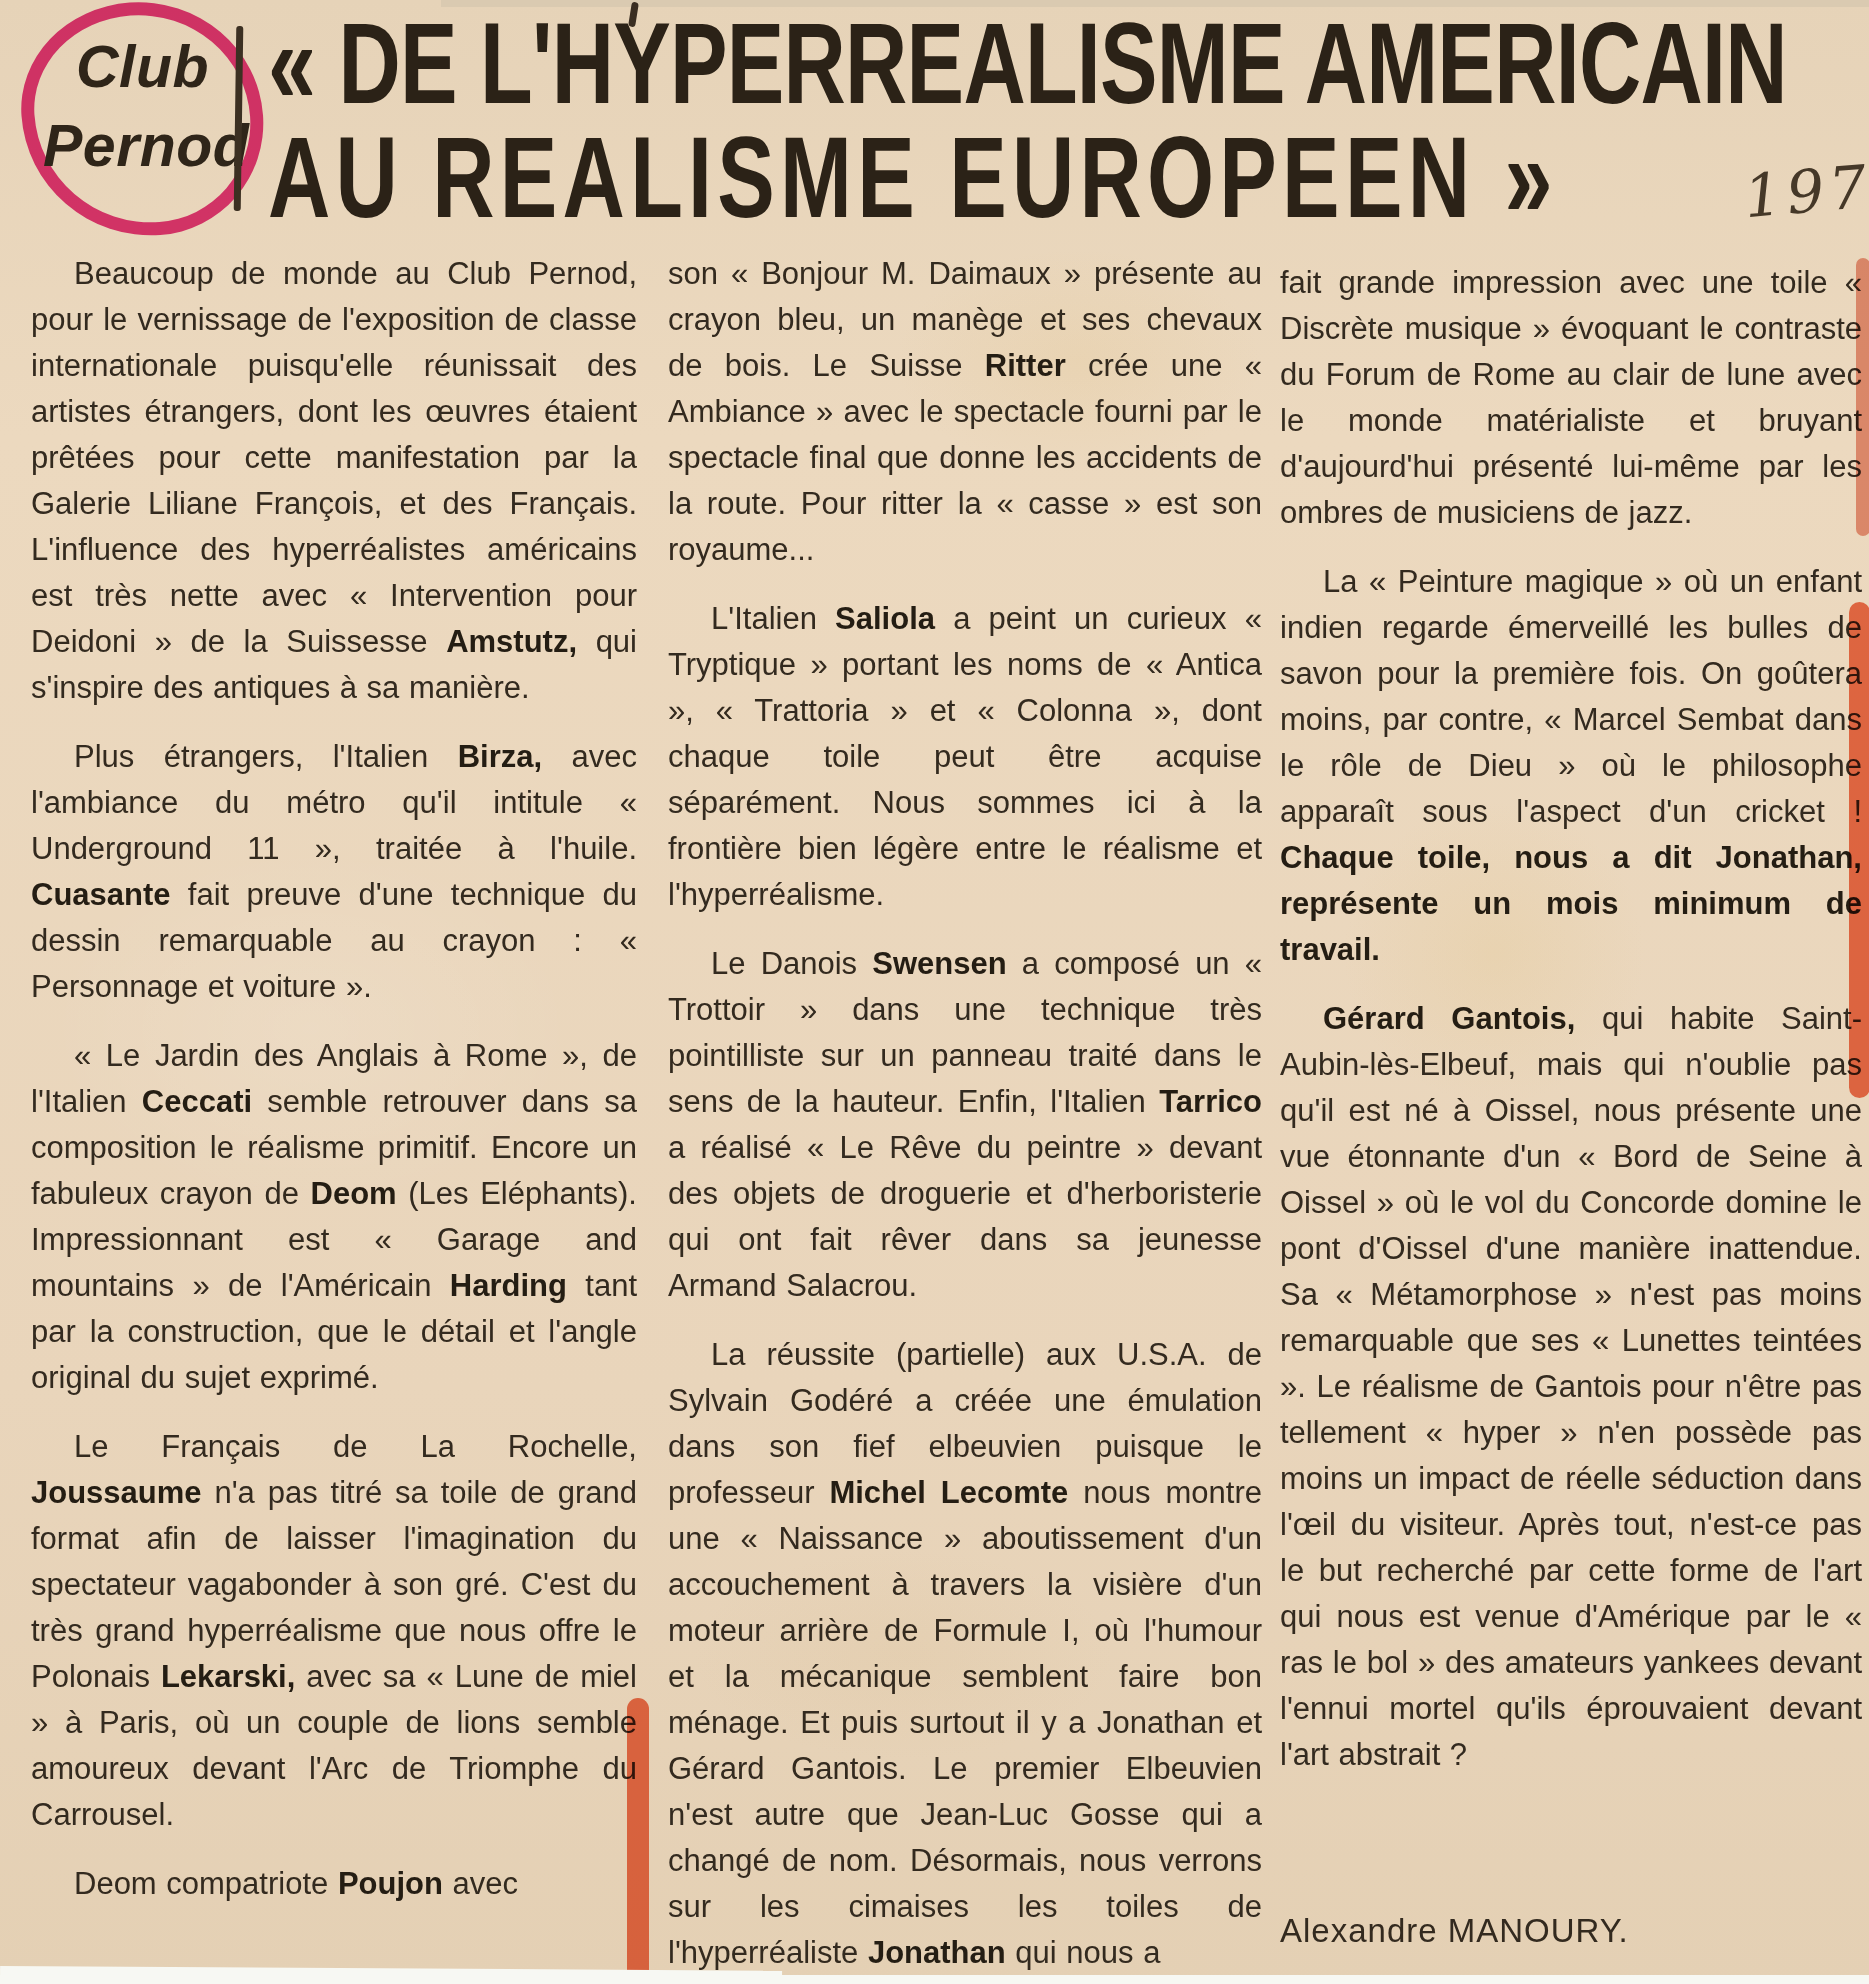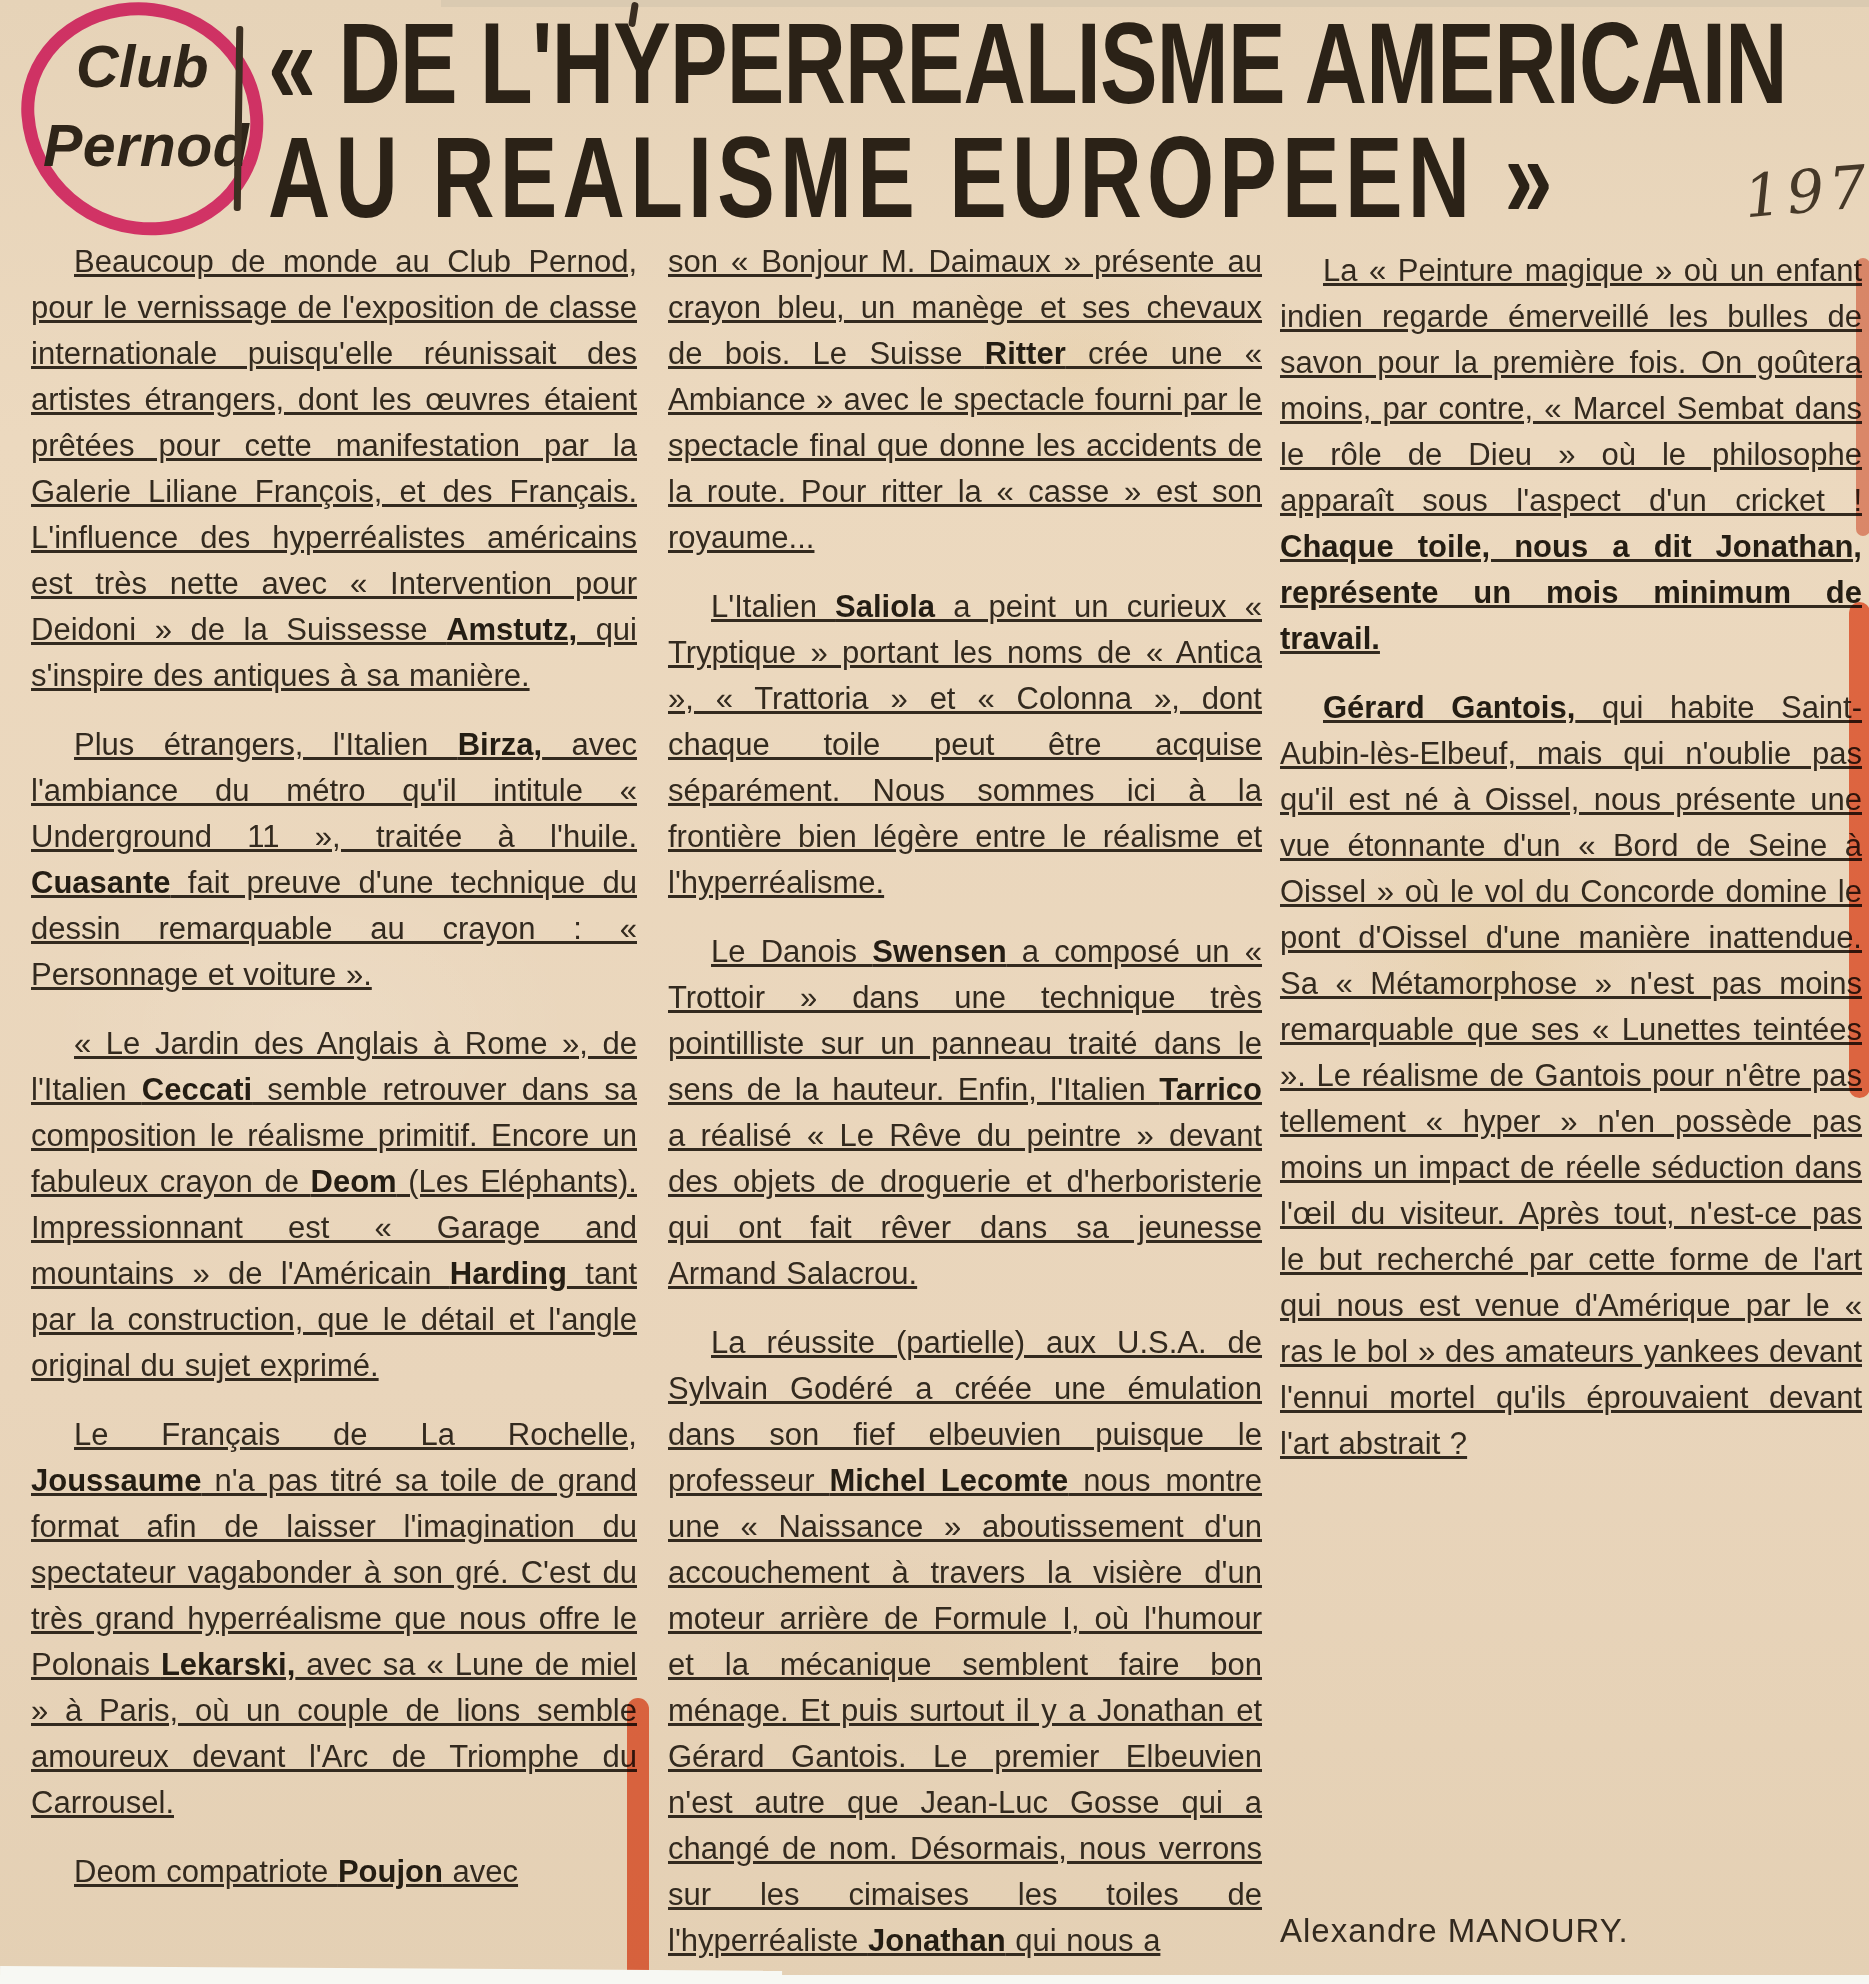--- a/index.html
+++ b/index.html
@@ -82,21 +82,21 @@
     position: absolute; top: 235px; height: 1745px; overflow: hidden;
     font-size: 31px; line-height: 46px;
     text-align: justify;
     color: var(--ink);
     word-spacing: 1px;
     hyphens: auto; -webkit-hyphens: auto;
   }
   .col-1 { left: 31px;   width: 606px; }
   .col-2 { left: 668px; width: 594px; }
   .col-3 { left: 1280px; width: 582px; top: 244px; }
-  .col p.para { margin: 4px 0 23px 0; text-decoration: underline; }
+  .col p.para { margin: 16px 0 23px 0; }
   .col p.para.indent { text-indent: 43px; }
   .col b { font-weight: bold; color: #241d13; }
   .byline {
     position: absolute; left: 1280px; top: 1912px; width: 542px;
     text-align: left; font-size: 33px; letter-spacing: 1px;
     color: var(--ink); white-space: nowrap;
   }
   
   .hl { position: absolute; mix-blend-mode: multiply; }
   .hl-salmon-right {
@@ -137,20 +137,21 @@
       <p class="para indent"><span>Le Français de La Rochelle, </span><b>Joussaume</b><span> n'a pas titré sa toile de grand format afin de laisser l'imagination du spectateur vagabonder à son gré. C'est du très grand hyperréalisme que nous offre le Polonais </span><b>Lekarski,</b><span> avec sa « Lune de miel » à Paris, où un couple de lions semble amoureux devant l'Arc de Triomphe du Carrousel.</span></p>
       <p class="para indent"><span>Deom compatriote </span><b>Poujon</b><span> avec</span></p>
     </div>
   <div class="col col-2">
       <p class="para"><span>son « Bonjour M. Daimaux » présente au crayon bleu, un manège et ses chevaux de bois. Le Suisse </span><b>Ritter</b><span> crée une « Ambiance » avec le spectacle fourni par le spectacle final que donne les accidents de la route. Pour ritter la « casse » est son royaume...</span></p>
       <p class="para indent"><span>L'Italien </span><b>Saliola</b><span> a peint un curieux « Tryptique » portant les noms de « Antica », « Trattoria » et « Colonna », dont chaque toile peut être acquise séparément. Nous sommes ici à la frontière bien légère entre le réalisme et l'hyperréalisme.</span></p>
       <p class="para indent"><span>Le Danois </span><b>Swensen</b><span> a composé un « Trottoir » dans une technique très pointilliste sur un panneau traité dans le sens de la hauteur. Enfin, l'Italien </span><b>Tarrico</b><span> a réalisé « Le Rêve du peintre » devant des objets de droguerie et d'herboristerie qui ont fait rêver dans sa jeunesse Armand Salacrou.</span></p>
       <p class="para indent"><span>La réussite (partielle) aux U.S.A. de Sylvain Godéré a créée une émulation dans son fief elbeuvien puisque le professeur </span><b>Michel Lecomte</b><span> nous montre une « Naissance » aboutissement d'un accouchement à travers la visière d'un moteur arrière de Formule I, où l'humour et la mécanique semblent faire bon ménage. Et puis surtout il y a Jonathan et Gérard Gantois. Le premier Elbeuvien n'est autre que Jean-Luc Gosse qui a changé de nom. Désormais, nous verrons sur les cimaises les toiles de l'hyperréaliste </span><b>Jonathan</b><span> qui nous a</span></p>
     </div>
   <div class="col col-3">
+      <p class="para"><span>fait grande impression avec une toile « Discrète musique » évoquant le contraste du Forum de Rome au clair de lune avec le monde matérialiste et bruyant d'aujourd'hui présenté lui-même par les ombres de musiciens de jazz.</span></p>
       <p class="para indent"><span>La « Peinture magique » où un enfant indien regarde émerveillé les bulles de savon pour la première fois. On goûtera moins, par contre, « Marcel Sembat dans le rôle de Dieu » où le philosophe apparaît sous l'aspect d'un cricket ! </span><b>Chaque toile, nous a dit Jonathan, représente un mois minimum de travail.</b></p>
       <p class="para indent"><b>Gérard Gantois,</b><span> qui habite Saint-Aubin-lès-Elbeuf, mais qui n'oublie pas qu'il est né à Oissel, nous présente une vue étonnante d'un « Bord de Seine à Oissel » où le vol du Concorde domine le pont d'Oissel d'une manière inattendue. Sa « Métamorphose » n'est pas moins remarquable que ses « Lunettes teintées ». Le réalisme de Gantois pour n'être pas tellement « hyper » n'en possède pas moins un impact de réelle séduction dans l'œil du visiteur. Après tout, n'est-ce pas le but recherché par cette forme de l'art qui nous est venue d'Amérique par le « ras le bol » des amateurs yankees devant l'ennui mortel qu'ils éprouvaient devant l'art abstrait ?</span></p>
     </div>
 
   <div class="byline">Alexandre MANOURY.</div>
 
   <div class="hl hl-salmon-right"></div>
   <div class="hl hl-orange-right"></div>
   <div class="hl hl-orange-left"></div>
 

